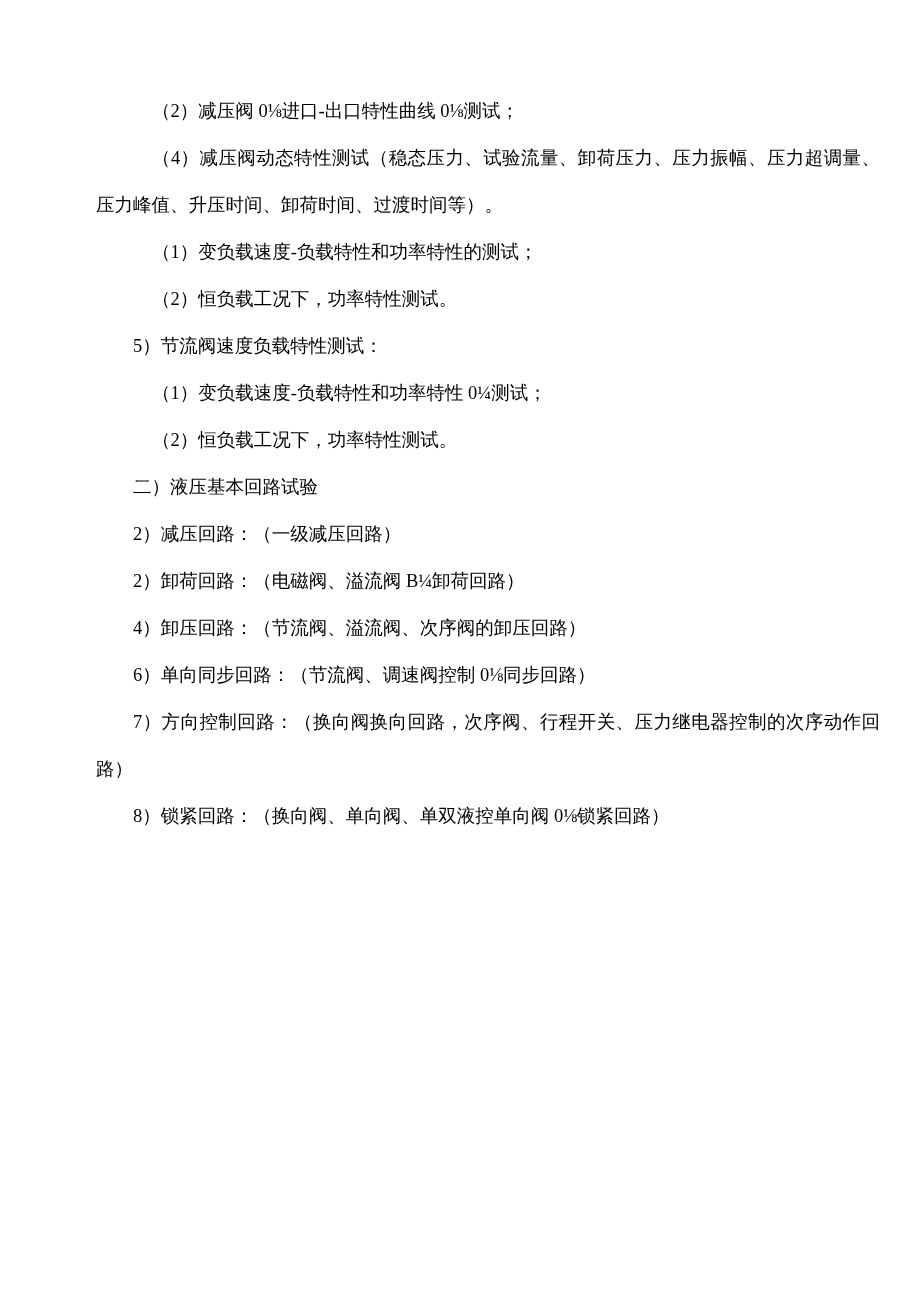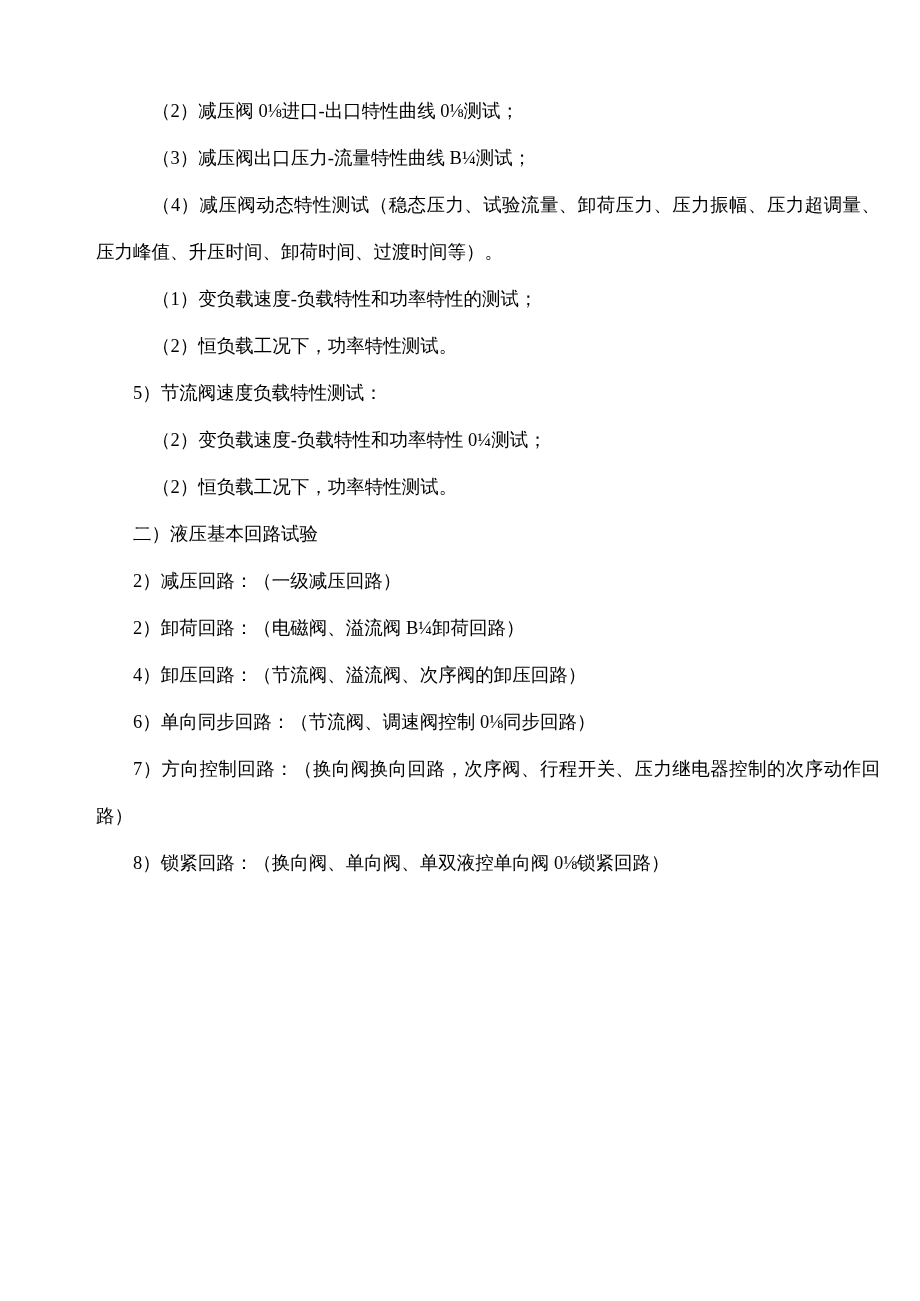--- a/index.html
+++ b/index.html
@@ -42,26 +42,25 @@
     text-indent: 56px;
   }
 </style>
 </head>
 <body>
 
 <div class="page">
   <div class="doc-body">
 
     <p class="para indent3">（2）减压阀 0⅛进口-出口特性曲线 0⅛测试；</p>
-    <p class="para indent3">（3）减压阀出口压力-流量特性曲线 B¼测试；</p>
     <p class="para indent3">（4）减压阀动态特性测试（稳态压力、试验流量、卸荷压力、压力振幅、压力超调量、压力峰值、升压时间、卸荷时间、过渡时间等）。</p>
     <p class="para indent3">（1）变负载速度-负载特性和功率特性的测试；</p>
     <p class="para indent3">（2）恒负载工况下，功率特性测试。</p>
     <p class="para indent2">5）节流阀速度负载特性测试：</p>
-    <p class="para indent3">（2）变负载速度-负载特性和功率特性 0¼测试；</p>
+    <p class="para indent3">（1）变负载速度-负载特性和功率特性 0¼测试；</p>
     <p class="para indent3">（2）恒负载工况下，功率特性测试。</p>
     <p class="para indent2">二）液压基本回路试验</p>
     <p class="para indent2">2）减压回路：（一级减压回路）</p>
     <p class="para indent2">2）卸荷回路：（电磁阀、溢流阀 B¼卸荷回路）</p>
     <p class="para indent2">4）卸压回路：（节流阀、溢流阀、次序阀的卸压回路）</p>
     <p class="para indent2">6）单向同步回路：（节流阀、调速阀控制 0⅛同步回路）</p>
     <p class="para indent2">7）方向控制回路：（换向阀换向回路，次序阀、行程开关、压力继电器控制的次序动作回路）</p>
     <p class="para indent2">8）锁紧回路：（换向阀、单向阀、单双液控单向阀 0⅛锁紧回路）</p>
 
   </div>

